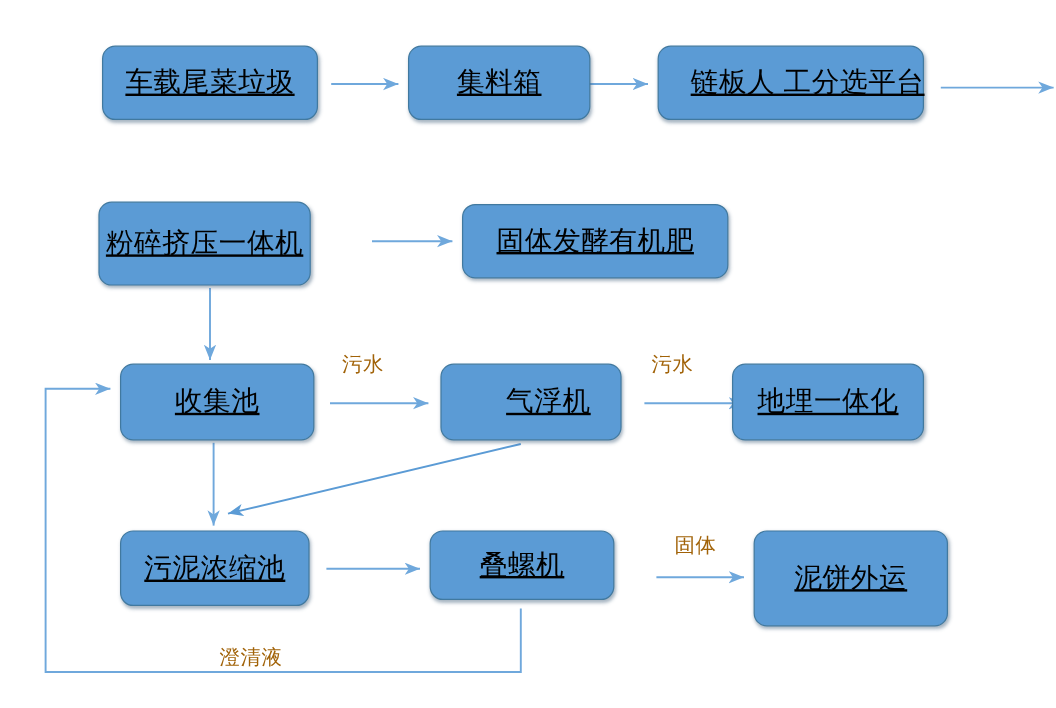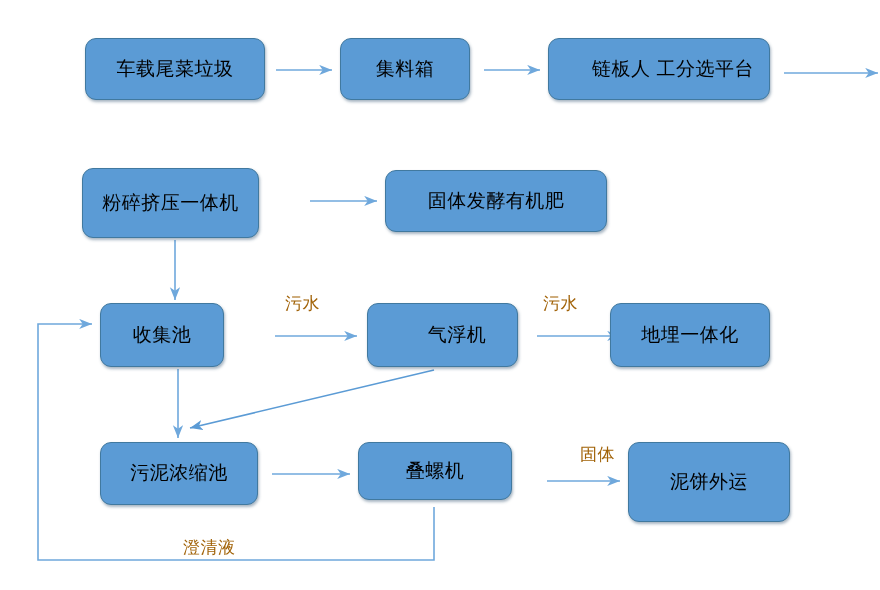--- a/index.html
+++ b/index.html
@@ -18,25 +18,26 @@
   .node {
     position: absolute;
     box-sizing: border-box;
     background: #5B9BD5;
     border: 1px solid #41799F;
     border-radius: 11px;
     display: flex;
     align-items: center;
     justify-content: center;
     color: #000000;
-    font-size: 19px;
+    font-size: 23px;
     letter-spacing: 0.5px;
     white-space: pre;
     box-shadow: 1px 2px 3px rgba(60,90,120,0.45);
     line-height: 1.1;
+    text-decoration: underline;
   }
   .edge-label {
     position: absolute;
     font-size: 17px;
     color: #a16207;
     white-space: pre;
     letter-spacing: 0.5px;
   }
   svg.wires {
     position: absolute;
@@ -82,41 +83,41 @@
 
     <line x1="272" y1="474" x2="350" y2="474" stroke="#6FA8DC" stroke-width="1.6" marker-end="url(#ah2)"></line>
 
     <line x1="547" y1="481" x2="620" y2="481" stroke="#6FA8DC" stroke-width="1.6" marker-end="url(#ah2)"></line>
 
     <path d="M434,507 L434,560 L38,560 L38,324 L92,324" fill="none" stroke="#6FA8DC" stroke-width="1.6" marker-end="url(#ah2)"></path>
   </svg>
 
   <div class="node" style="left:85px; top:38px; width:180px; height:62px;">车载尾菜垃圾</div>
 
-  <div class="node" style="left:340px; top:38px; width:130px; height:62px;">集料箱</div>
+  <div class="node" style="left:340px; top:38px; width:152px; height:62px;">集料箱</div>
 
   <div class="node" style="left:548px; top:38px; width:222px; height:62px;padding-left:28px;">链板人 工分选平台</div>
 
   <div class="node" style="left:82px; top:168px; width:177px; height:70px;">粉碎挤压一体机</div>
 
   <div class="node" style="left:385px; top:170px; width:222px; height:62px;">固体发酵有机肥</div>
 
-  <div class="node" style="left:100px; top:303px; width:124px; height:64px;">收集池</div>
+  <div class="node" style="left:100px; top:303px; width:162px; height:64px;">收集池</div>
 
   <div class="node" style="left:367px; top:303px; width:151px; height:64px;padding-left:29px;">气浮机</div>
 
   <div class="node" style="left:610px; top:303px; width:160px; height:64px;">地埋一体化</div>
 
   <div class="node" style="left:100px; top:442px; width:158px; height:63px;">污泥浓缩池</div>
 
   <div class="node" style="left:358px; top:442px; width:154px; height:58px;">叠螺机</div>
 
   <div class="node" style="left:628px; top:442px; width:162px; height:80px;">泥饼外运</div>
 
   <div class="edge-label" style="left:285px; top:292px;">污水</div>
 
   <div class="edge-label" style="left:543px; top:292px;">污水</div>
 
-  <div class="edge-label" style="left:580px; top:443px;">固体</div>
+  <div class="edge-label" style="left:562px; top:443px;">固体</div>
 
   <div class="edge-label" style="left:183px; top:536px;">澄清液</div>
 
 </div>
 
 </body></html>

